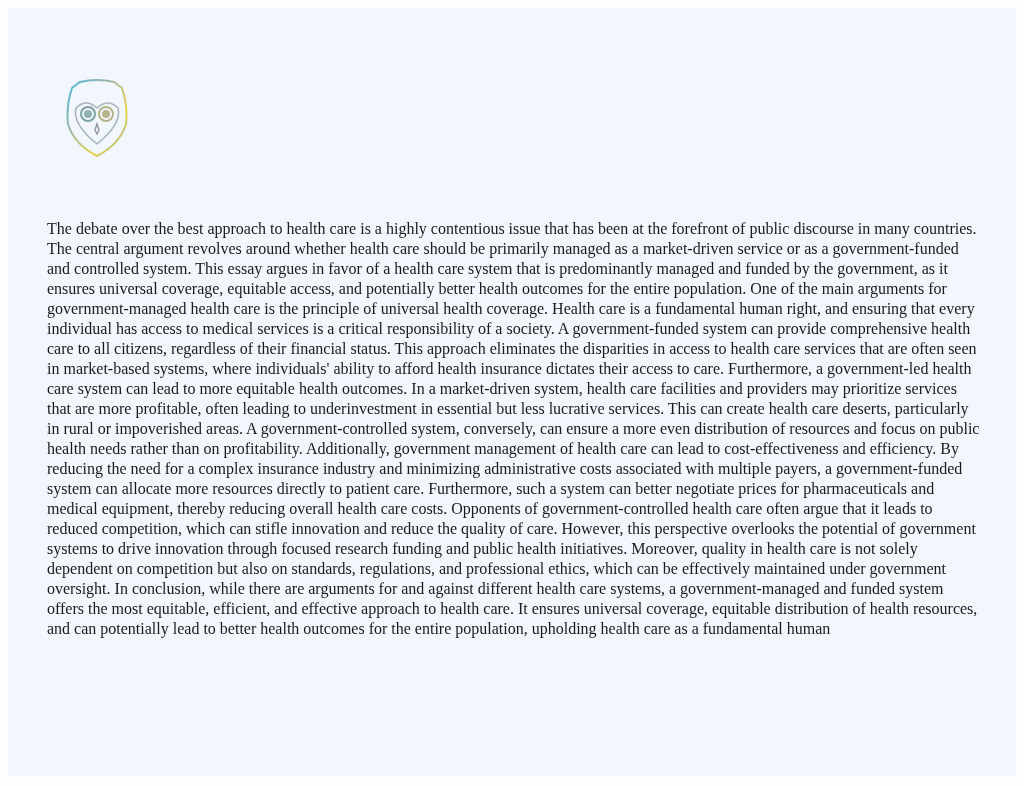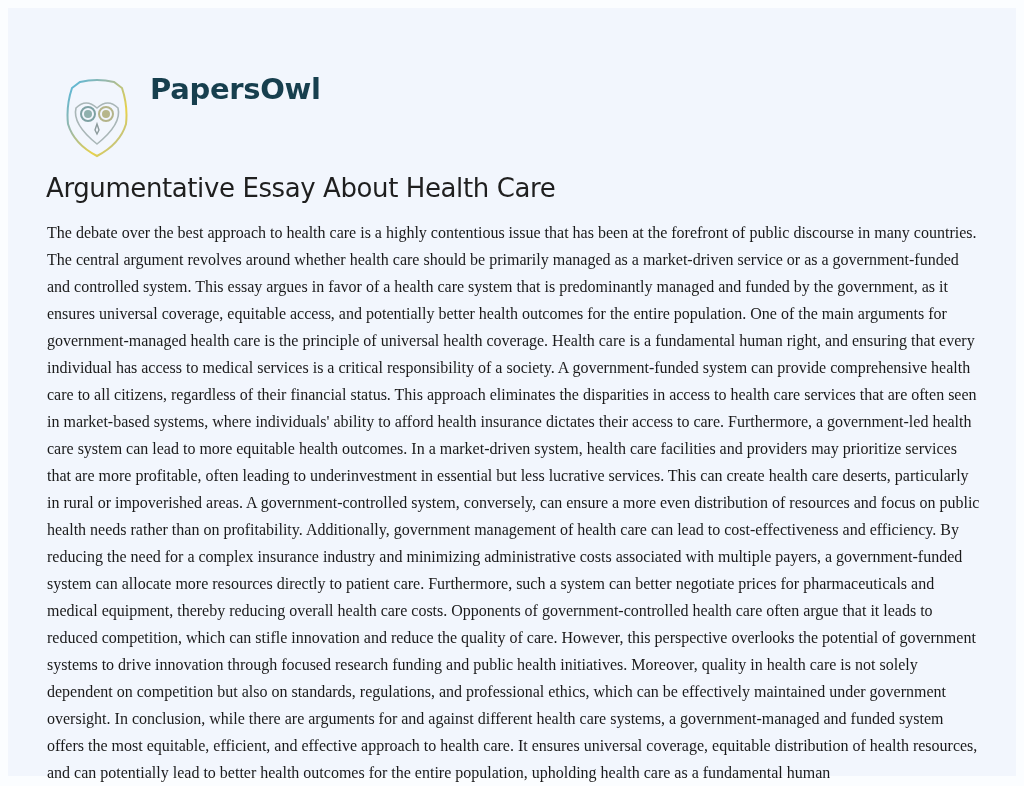--- a/index.html
+++ b/index.html
@@ -50,21 +50,21 @@
     letter-spacing: -0.4px;
     line-height: 36px;
   }
   .essay {
     position: absolute;
     left: 47px; top: 219px;
     width: 935px;
     margin: 0;
     font-family: "Liberation Serif", serif;
     font-size: 16px;
-    line-height: 27px;
+    line-height: 20px;
     color: #1a1a1a;
   }
 </style>
 </head>
 <body>
 
 <div class="card">
   <svg class="logo" viewBox="0 0 70 80">
     <defs>
       <linearGradient id="owlg" x1="0" y1="0" x2="1" y2="1">
@@ -76,18 +76,16 @@
     </defs>
     <path d="M10 10 L18 4 Q35 0 52 4 L60 10 Q66 28 64 46 Q58 66 35 78 Q12 66 6 46 Q4 28 10 10 Z" fill="none" stroke="url(#owlg)" stroke-width="2"></path>
     <path d="M14 30 Q24 20 35 30 Q46 20 56 30 Q60 46 35 66 Q10 46 14 30 Z" fill="none" stroke="#a9b6b7" stroke-width="1.6"></path>
     <circle cx="26" cy="36" r="7" fill="none" stroke="#7ea1a3" stroke-width="2"></circle>
     <circle cx="26" cy="36" r="4" fill="#8fb0ad"></circle>
     <circle cx="44" cy="36" r="7" fill="none" stroke="#b4b48a" stroke-width="2"></circle>
     <circle cx="44" cy="36" r="4" fill="#b7b68a"></circle>
     <path d="M35 46 L33 52 L35 56 L37 52 Z" fill="none" stroke="#8c9a9c" stroke-width="1.4"></path>
   </svg>
 
-  <div class="brand-name" style="left:142px;top:64px;">PapersOwl</div>
 
-  <h1 class="title" style="left:38px;top:162px;">Argumentative Essay About Health Care</h1>
 
   <p class="essay" style="left:39px;top:211px;">The debate over the best approach to health care is a highly contentious issue that has been at the forefront of public discourse in many countries. The central argument revolves around whether health care should be primarily managed as a market-driven service or as a government-funded and controlled system. This essay argues in favor of a health care system that is predominantly managed and funded by the government, as it ensures universal coverage, equitable access, and potentially better health outcomes for the entire population. One of the main arguments for government-managed health care is the principle of universal health coverage. Health care is a fundamental human right, and ensuring that every individual has access to medical services is a critical responsibility of a society. A government-funded system can provide comprehensive health care to all citizens, regardless of their financial status. This approach eliminates the disparities in access to health care services that are often seen in market-based systems, where individuals' ability to afford health insurance dictates their access to care. Furthermore, a government-led health care system can lead to more equitable health outcomes. In a market-driven system, health care facilities and providers may prioritize services that are more profitable, often leading to underinvestment in essential but less lucrative services. This can create health care deserts, particularly in rural or impoverished areas. A government-controlled system, conversely, can ensure a more even distribution of resources and focus on public health needs rather than on profitability. Additionally, government management of health care can lead to cost-effectiveness and efficiency. By reducing the need for a complex insurance industry and minimizing administrative costs associated with multiple payers, a government-funded system can allocate more resources directly to patient care. Furthermore, such a system can better negotiate prices for pharmaceuticals and medical equipment, thereby reducing overall health care costs. Opponents of government-controlled health care often argue that it leads to reduced competition, which can stifle innovation and reduce the quality of care. However, this perspective overlooks the potential of government systems to drive innovation through focused research funding and public health initiatives. Moreover, quality in health care is not solely dependent on competition but also on standards, regulations, and professional ethics, which can be effectively maintained under government oversight. In conclusion, while there are arguments for and against different health care systems, a government-managed and funded system offers the most equitable, efficient, and effective approach to health care. It ensures universal coverage, equitable distribution of health resources, and can potentially lead to better health outcomes for the entire population, upholding health care as a fundamental human</p>
 </div>
 
 </body></html>

